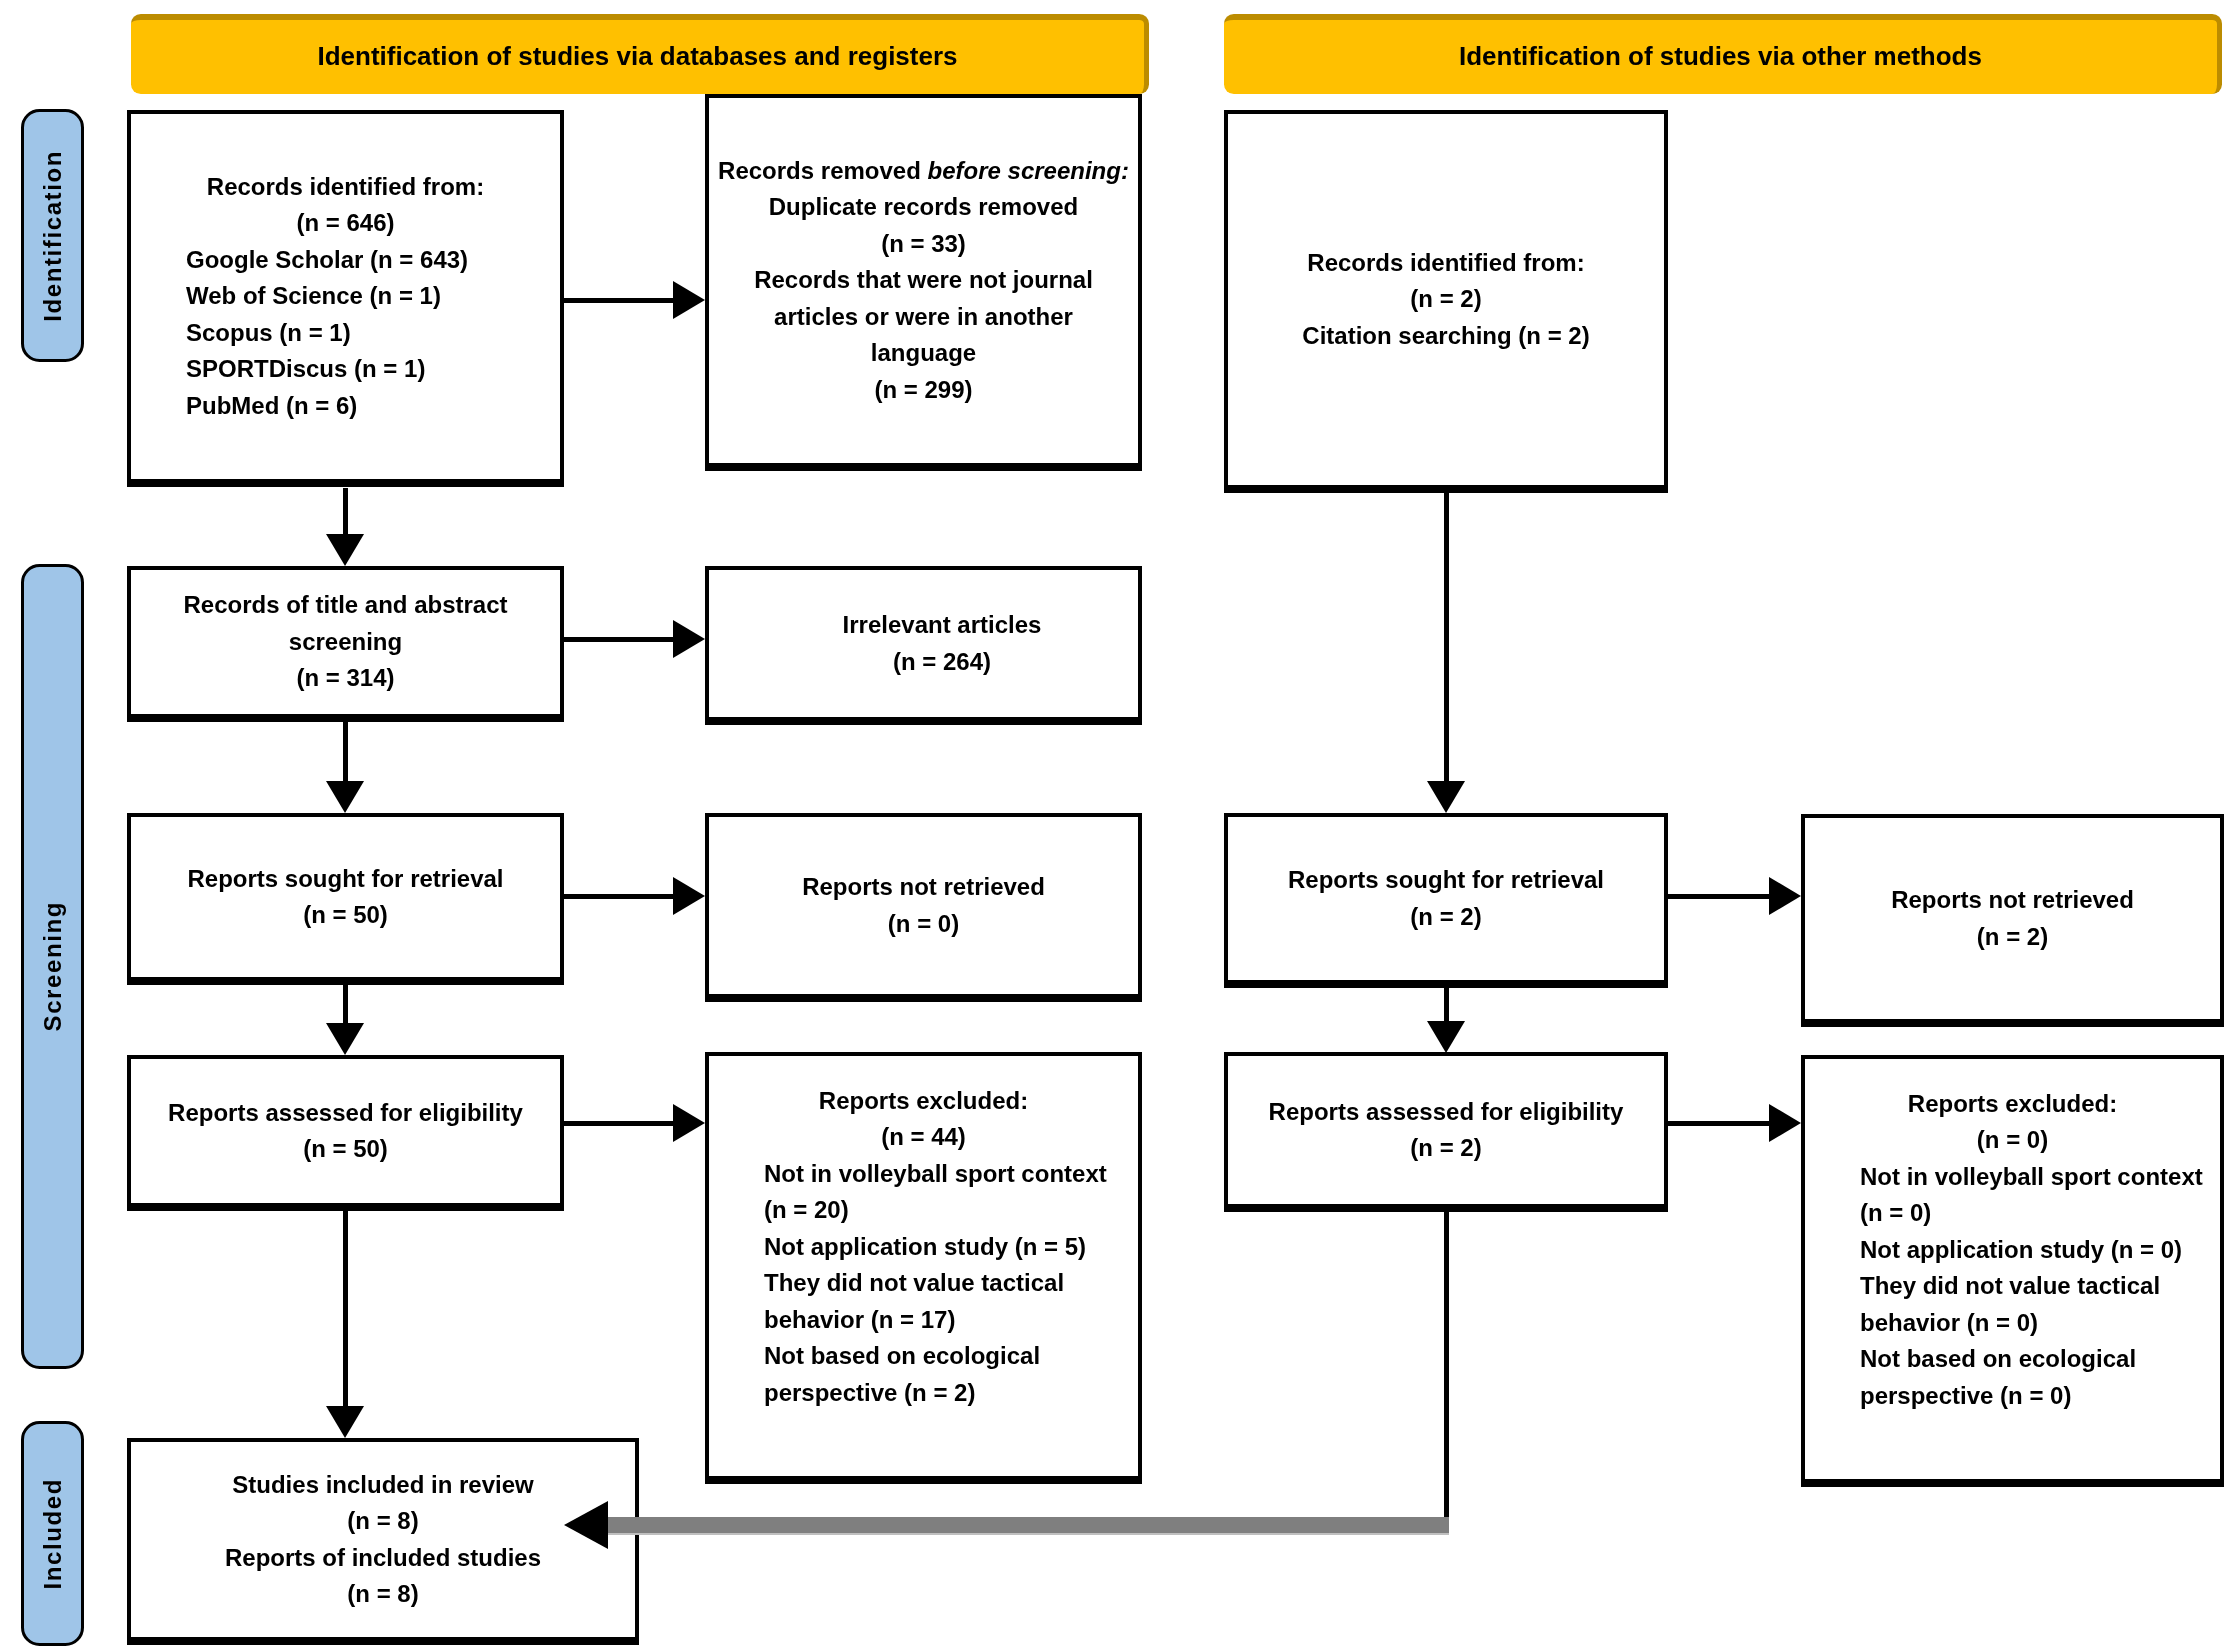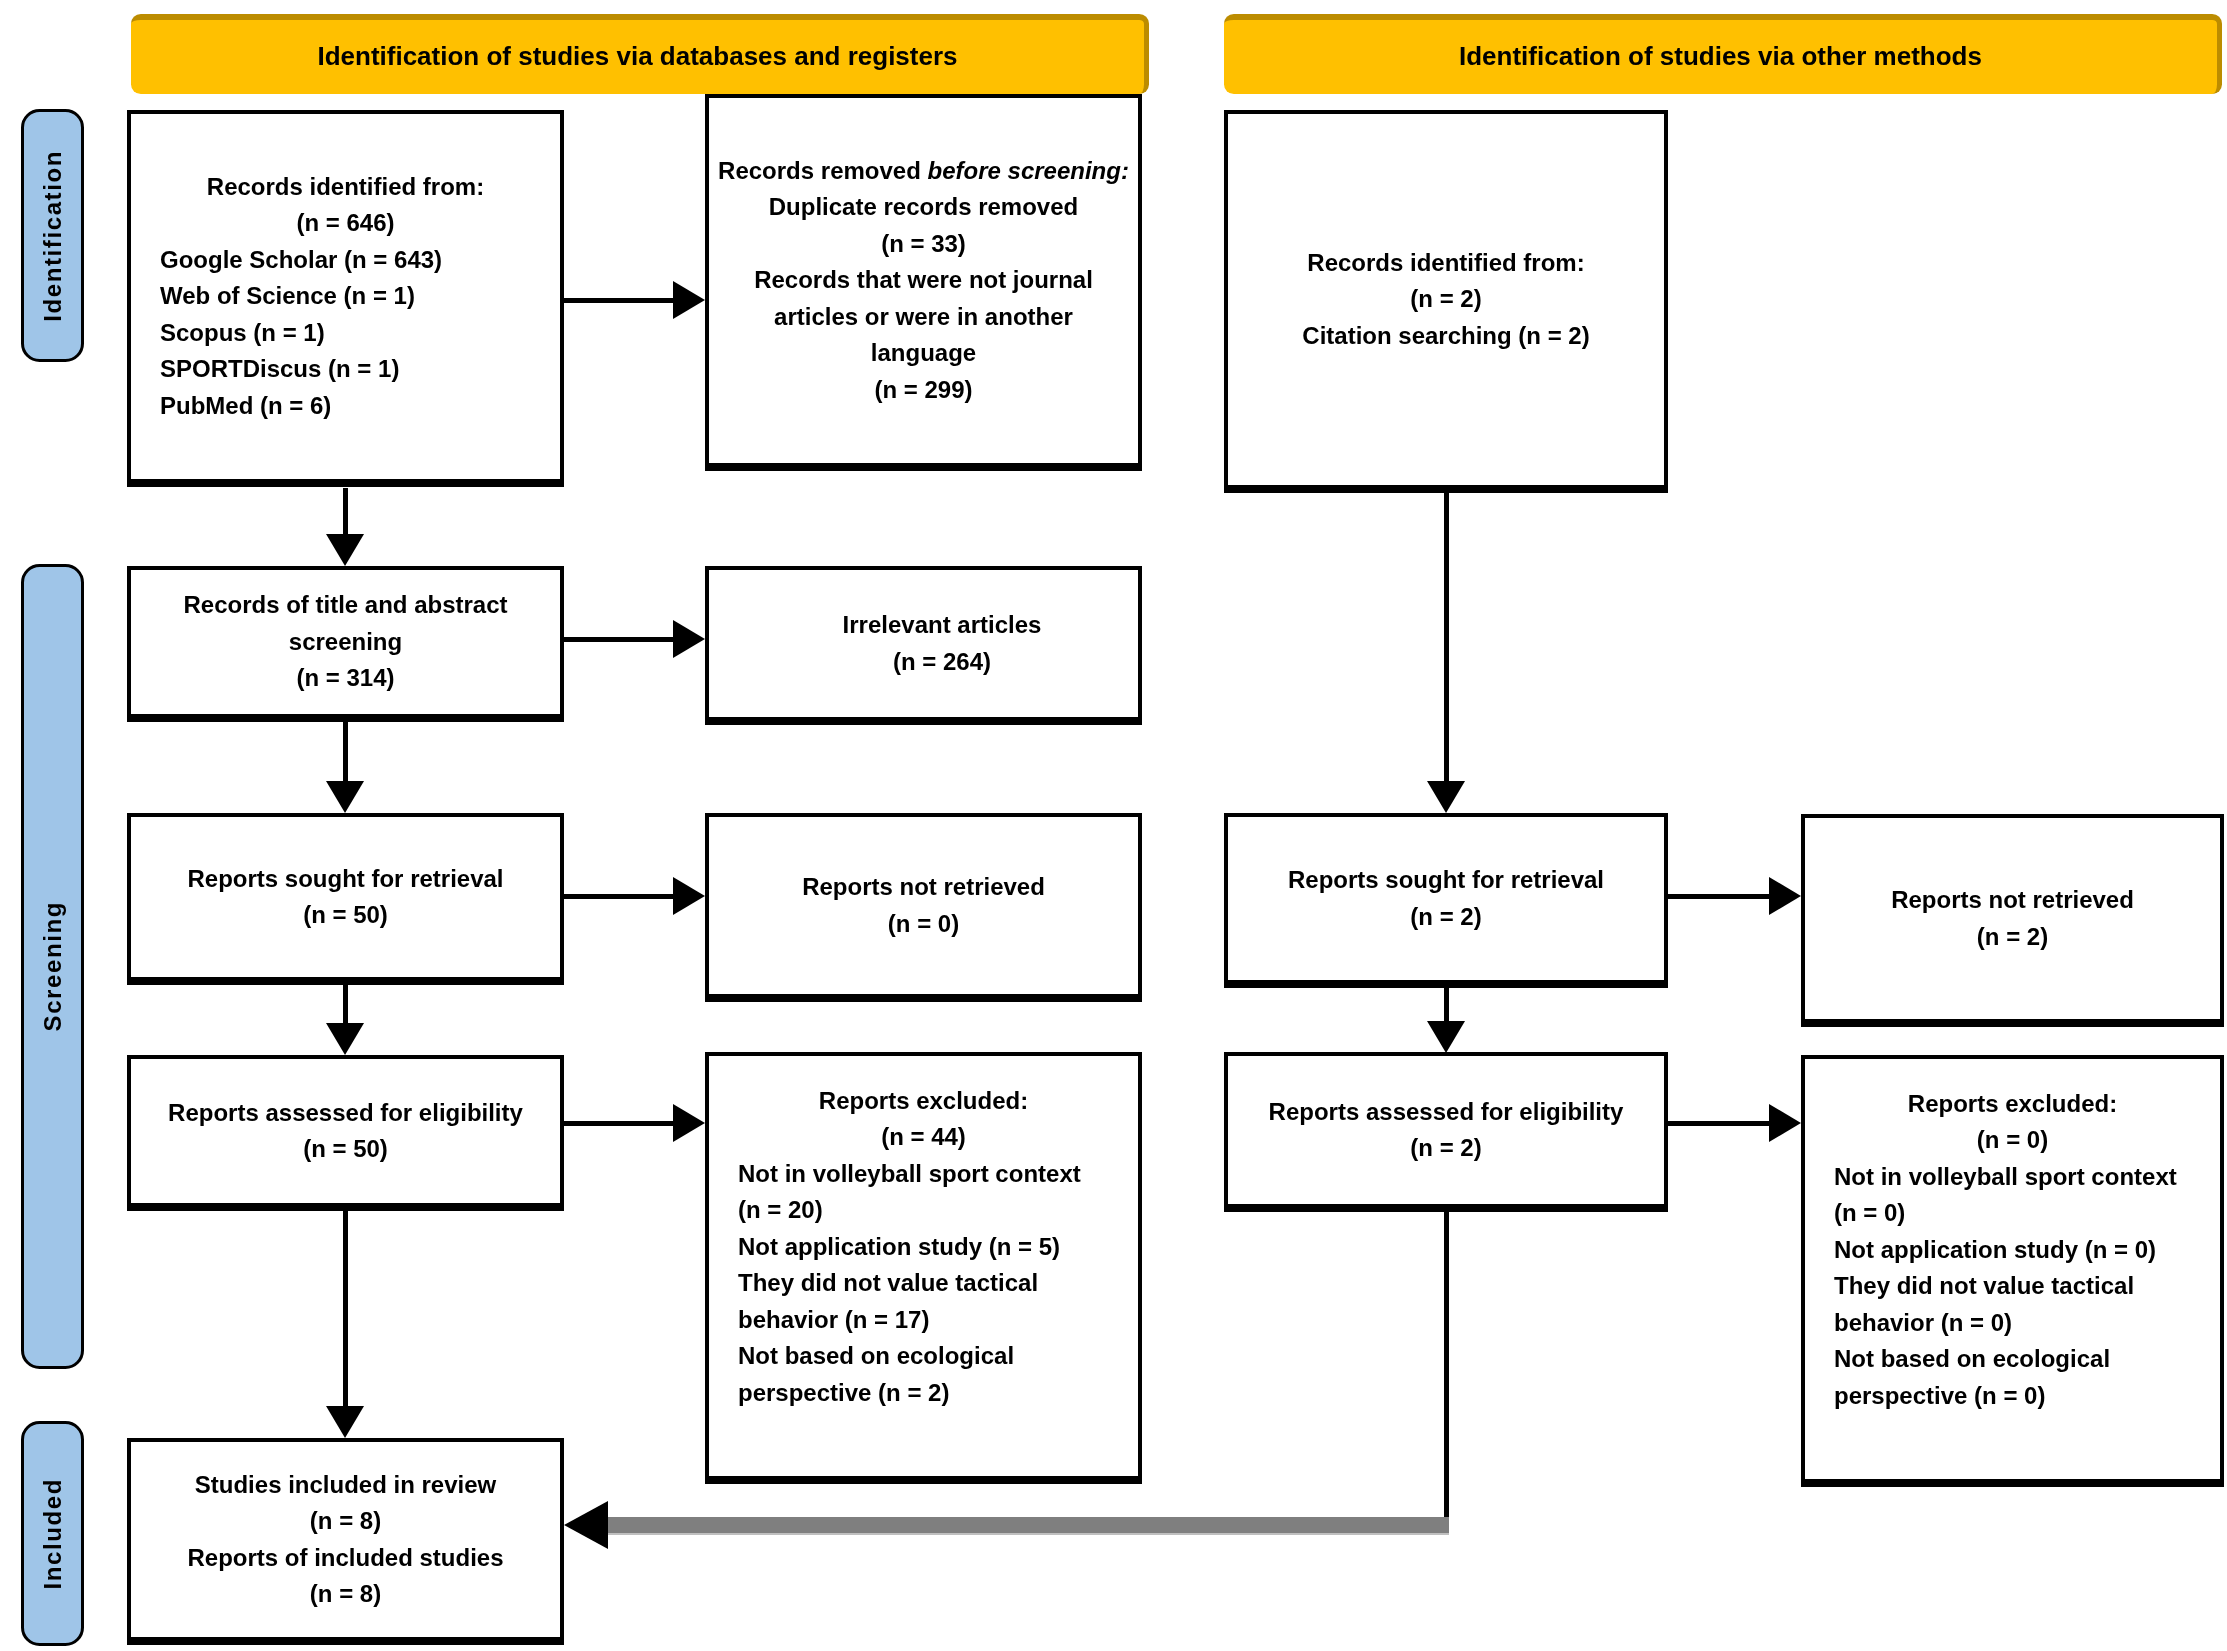--- a/index.html
+++ b/index.html
@@ -23,29 +23,29 @@
              font-weight:bold;font-size:24px;letter-spacing:1.6px;}
   #side-identification{top:109px;height:253px;}
   #side-screening{top:564px;height:805px;}
   #side-included{top:1421px;height:225px;}
 
   
   .box{position:absolute;background:#fff;border:4.4px solid #000;border-bottom-width:8.7px;
        box-sizing:border-box;display:flex;flex-direction:column;justify-content:center;
        font-size:24px;line-height:1.52;font-weight:bold;}
   .box .ln.c{text-align:center;}
-  .box .ln.l{text-align:left;padding-left:29px;}
+  .box .ln.l{text-align:left;padding-left:55px;}
   .box.top{justify-content:flex-start;padding-top:27px;}
 
   
   #box-db-records-identified {left:127px;top:110px;width:437px;height:377px;}
   #box-title-abstract-screening{left:127px;top:566px;width:437px;height:156px;}
   #box-db-reports-sought {left:127px;top:813px;width:437px;height:172px;}
   #box-db-reports-assessed {left:127px;top:1055px;width:437px;height:156px;}
-  #box-studies-included {left:127px;top:1438px;width:437px;height:207px;}
+  #box-studies-included {left:127px;top:1438px;width:512px;height:207px;}
   
   #box-records-removed {left:705px;top:94px;width:437px;height:377px;}
   #box-irrelevant-articles {left:705px;top:566px;width:437px;height:159px;padding-left:37px;}
   #box-db-reports-not-retrieved{left:705px;top:813px;width:437px;height:189px;}
   #box-db-reports-excluded {left:705px;top:1052px;width:437px;height:432px;}
   
   #box-other-records-identified{left:1224px;top:110px;width:444px;height:383px;}
   #box-other-reports-sought {left:1224px;top:813px;width:444px;height:175px;}
   #box-other-reports-assessed {left:1224px;top:1052px;width:444px;height:160px;}
   

